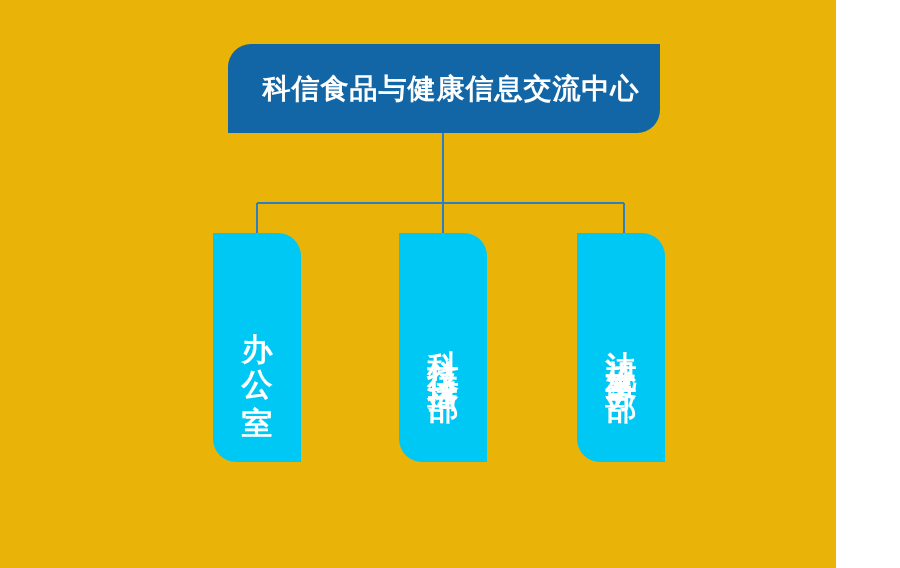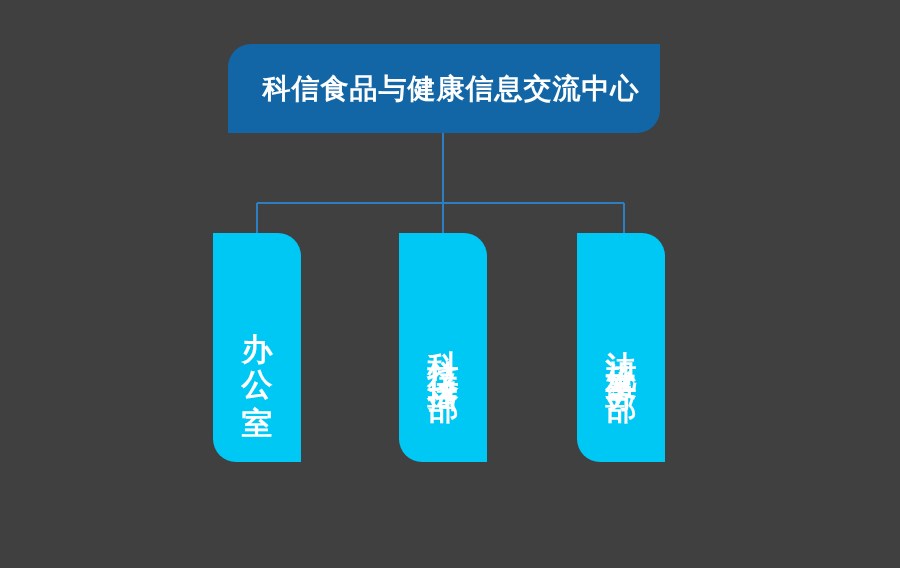--- a/index.html
+++ b/index.html
@@ -7,23 +7,23 @@
     margin: 0;
     padding: 0;
     background: #ffffff;
   }
   body {
     font-family: "DejaVu Sans", "Liberation Sans", sans-serif;
   }
 
   #canvas {
     position: relative;
-    width: 900px;
+    width: 836px;
     height: 568px;
-    background: #404040;
+    background: #eab308;
     overflow: hidden;
   }
 
   
   #connectors {
     position: absolute;
     left: 0;
     top: 0;
     width: 900px;
     height: 568px;

